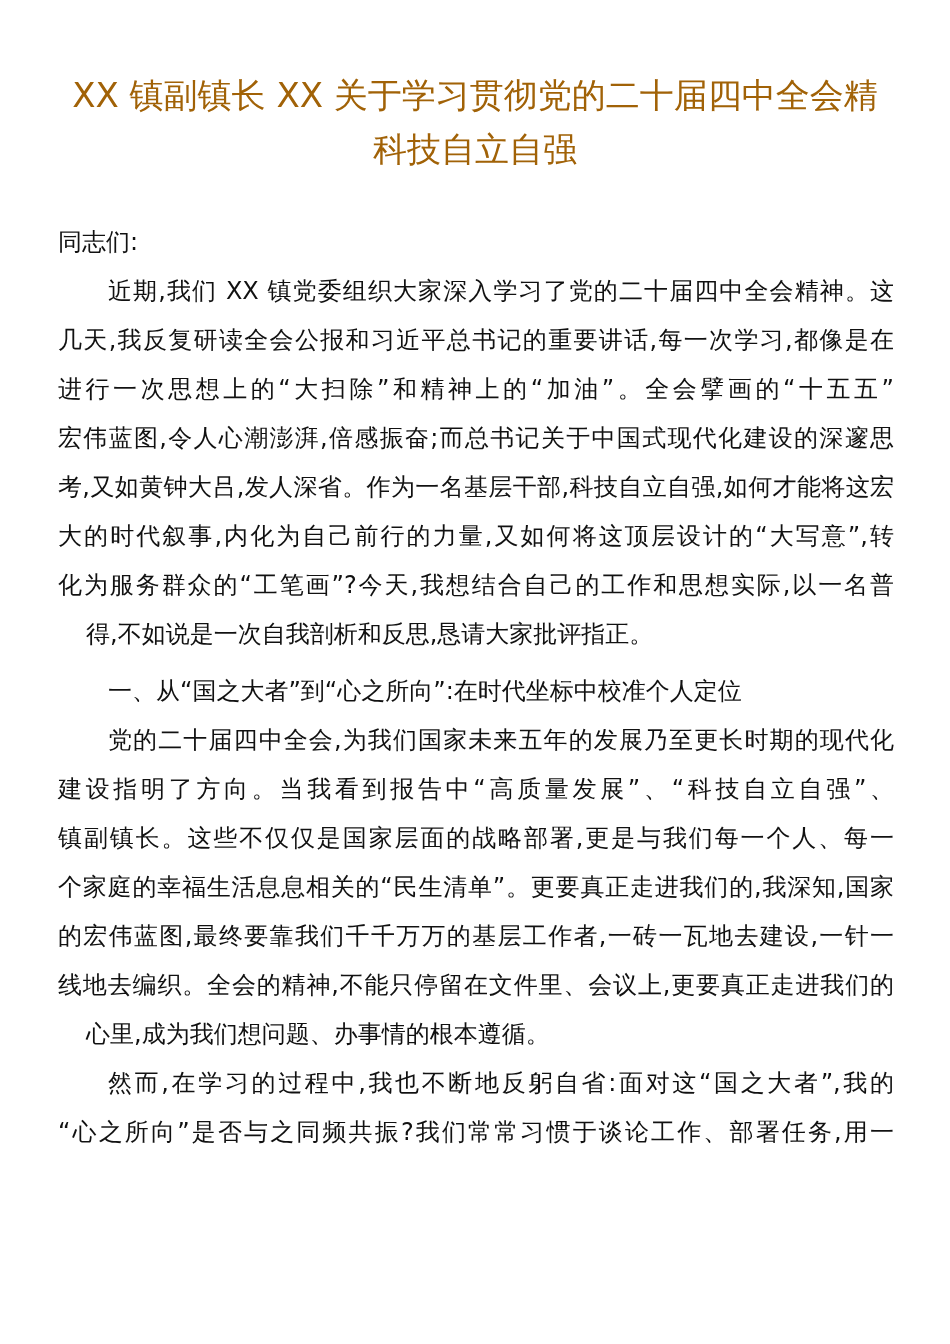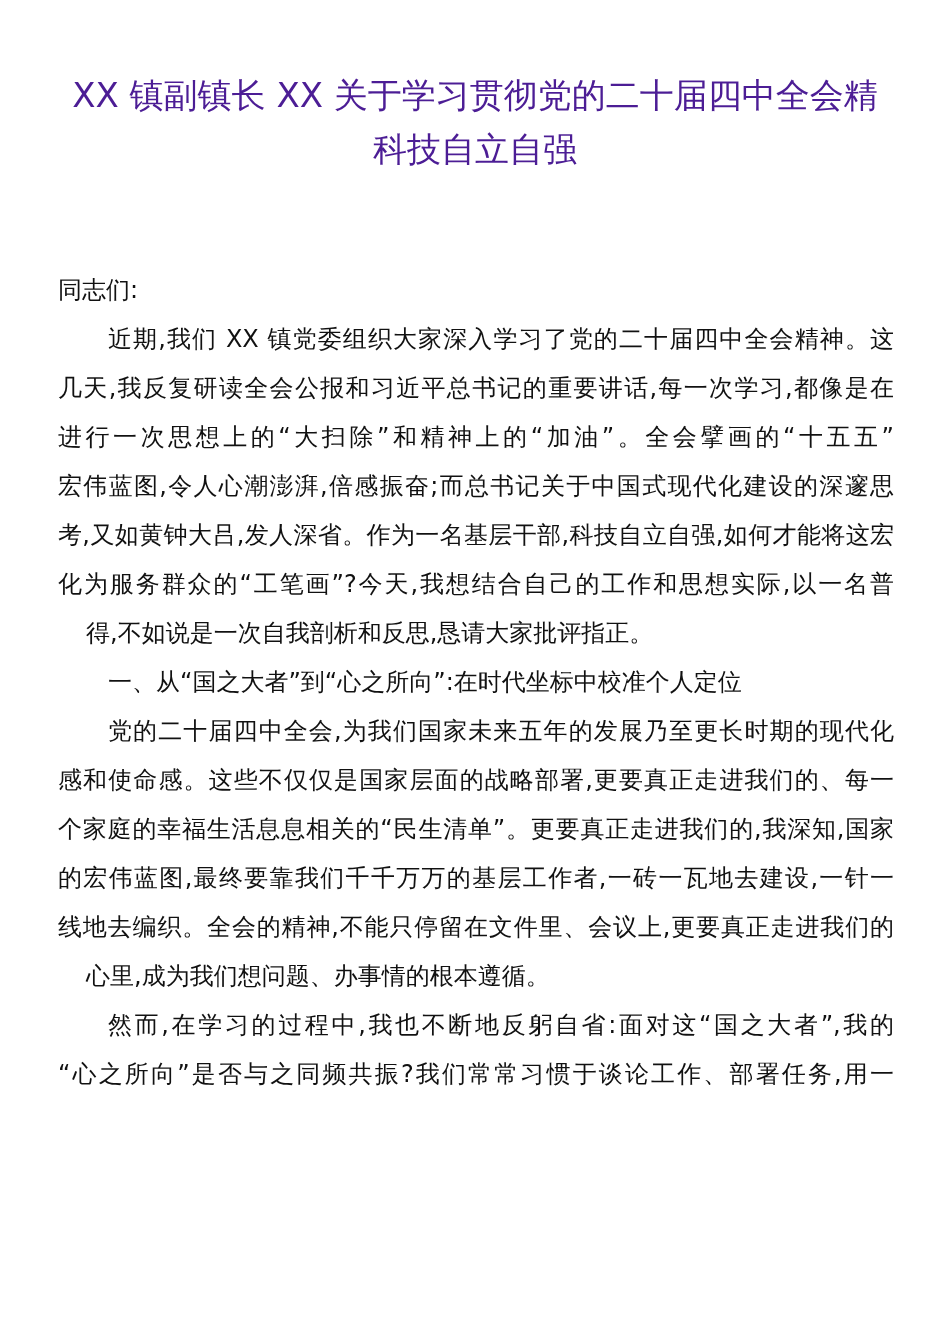--- a/index.html
+++ b/index.html
@@ -25,21 +25,21 @@
     }
     .title {
       position: absolute;
       left: 56px;
       width: 838px;
       top: 68px;
       text-align: center;
       font-size: 34px;
       line-height: 54px;
       letter-spacing: 0px;
-      color: #4c1d95;
+      color: #a16207;
       margin: 0;
       font-weight: normal;
     }
     .title .tline {
       display: block;
       white-space: nowrap;
     }
     .body {
       position: absolute;
       left: 58px;
@@ -58,25 +58,25 @@
     }
     .line.last {
       text-align-last: left;
       margin-left: 28px;
     }
     .line.indent {
       padding-left: 50px;
     }
     .line.greeting {
       text-align-last: left;
-      margin-top: 48px;
     }
     .line.heading {
       padding-left: 50px;
       text-align-last: left;
+      margin-top: 8px;
     }
   </style>
 </head>
 <body>
 
 <div class="page">
 
   <h1 class="title">
     <span class="tline">XX 镇副镇长 XX 关于学习贯彻党的二十届四中全会精</span>
     <span class="tline">科技自立自强</span>
@@ -85,29 +85,31 @@
   <div class="body">
 
     <span class="line greeting">同志们:</span>
 
     <div>
       <span class="line indent">近期,我们 XX 镇党委组织大家深入学习了党的二十届四中全会精神。这</span>
       <span class="line">几天,我反复研读全会公报和习近平总书记的重要讲话,每一次学习,都像是在</span>
       <span class="line">进行一次思想上的“大扫除”和精神上的“加油”。全会擘画的“十五五”</span>
       <span class="line">宏伟蓝图,令人心潮澎湃,倍感振奋;而总书记关于中国式现代化建设的深邃思</span>
       <span class="line">考,又如黄钟大吕,发人深省。作为一名基层干部,科技自立自强,如何才能将这宏</span>
+      <span class="line">大的时代叙事,内化为自己前行的力量,又如何将这顶层设计的“大写意”,转</span>
       <span class="line">化为服务群众的“工笔画”?今天,我想结合自己的工作和思想实际,以一名普</span>
       <span class="line last">得,不如说是一次自我剖析和反思,恳请大家批评指正。</span>
     </div>
 
     <span class="line heading">一、从“国之大者”到“心之所向”:在时代坐标中校准个人定位</span>
 
     <div>
       <span class="line indent">党的二十届四中全会,为我们国家未来五年的发展乃至更长时期的现代化</span>
-      <span class="line">感和使命感。这些不仅仅是国家层面的战略部署,更要真正走进我们的、每一</span>
+      <span class="line">建设指明了方向。当我看到报告中“高质量发展”、“科技自立自强”、</span>
+      <span class="line">镇副镇长。这些不仅仅是国家层面的战略部署,更是与我们每一个人、每一</span>
       <span class="line">个家庭的幸福生活息息相关的“民生清单”。更要真正走进我们的,我深知,国家</span>
       <span class="line">的宏伟蓝图,最终要靠我们千千万万的基层工作者,一砖一瓦地去建设,一针一</span>
       <span class="line">线地去编织。全会的精神,不能只停留在文件里、会议上,更要真正走进我们的</span>
       <span class="line last">心里,成为我们想问题、办事情的根本遵循。</span>
     </div>
 
     <div>
       <span class="line indent">然而,在学习的过程中,我也不断地反躬自省:面对这“国之大者”,我的</span>
       <span class="line">“心之所向”是否与之同频共振?我们常常习惯于谈论工作、部署任务,用一</span>
     </div>

